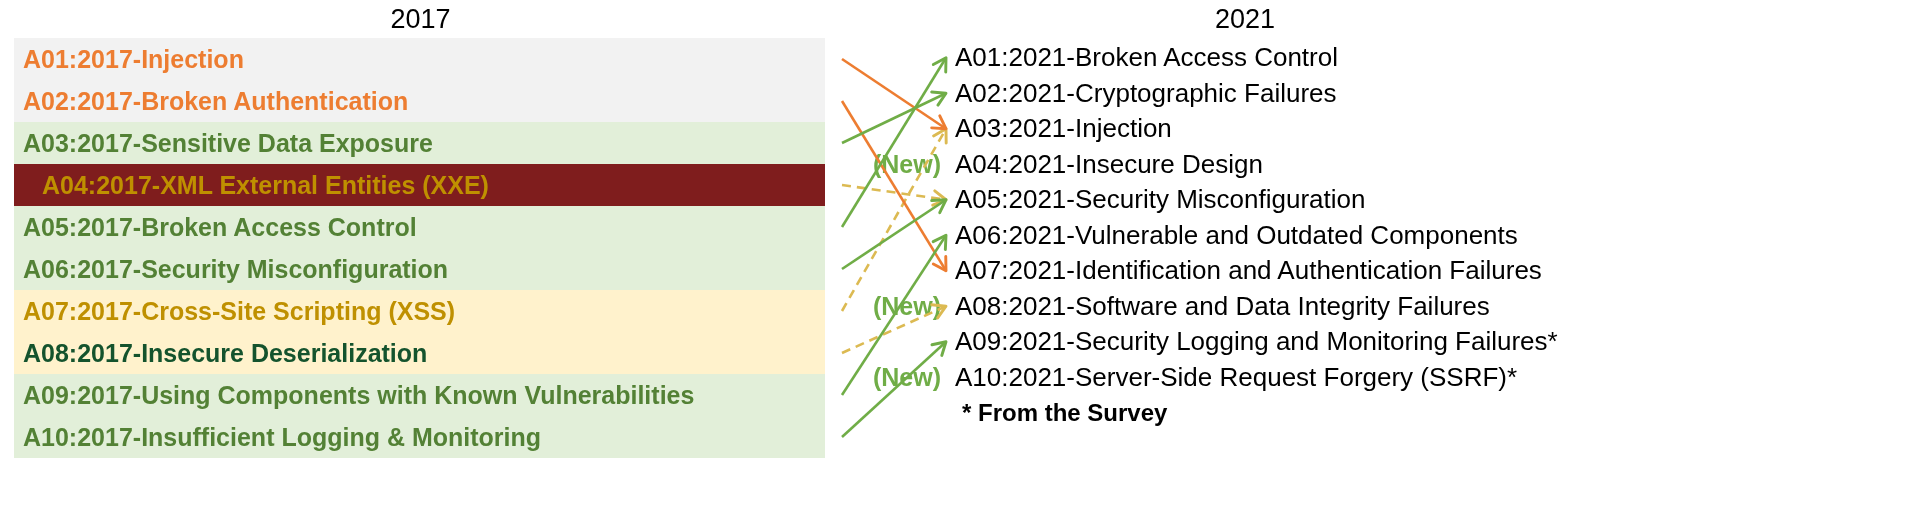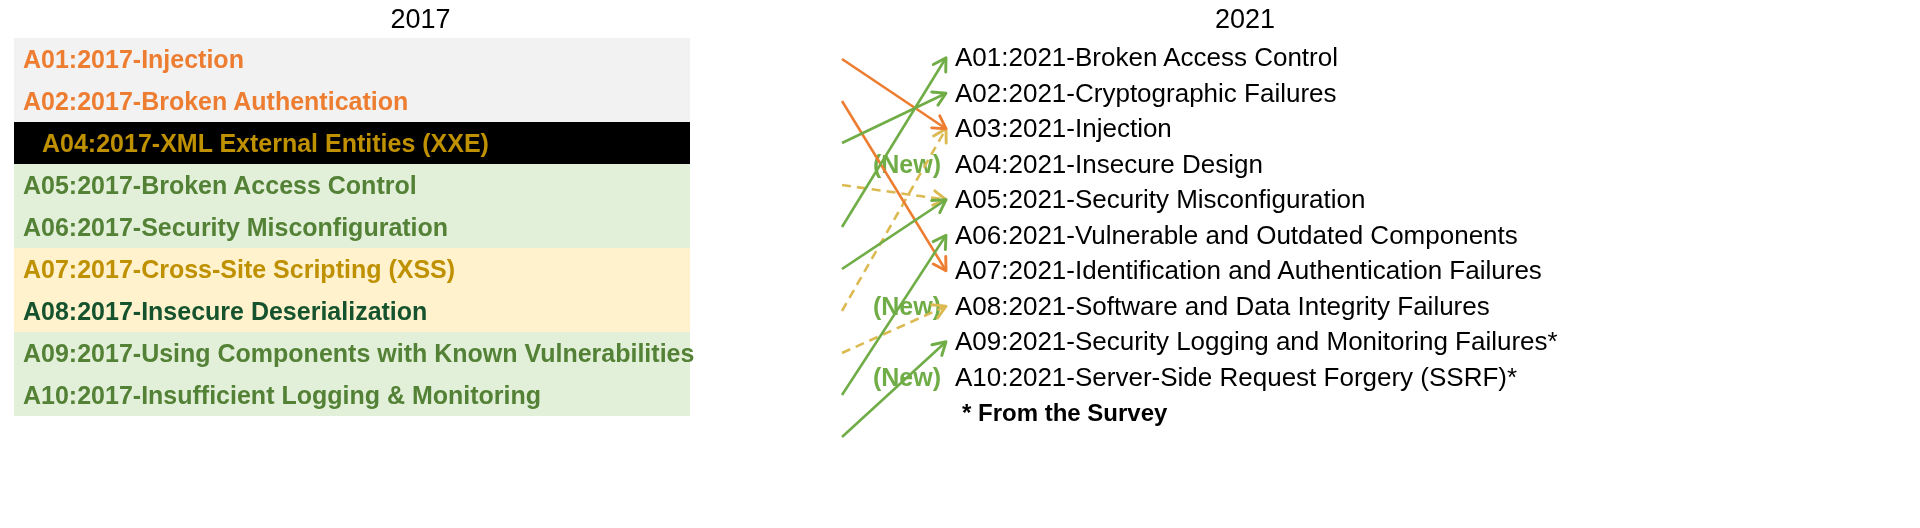--- a/index.html
+++ b/index.html
@@ -15,21 +15,21 @@
     position: absolute;
     top: 2px;
     font-size: 27px;
     line-height: 34px;
     color: #000;
     text-align: center;
   }
   .col-header.left  { left: 10px;  width: 821px; }
   .col-header.right { left: 955px; width: 580px; }
 
-  .left-list { position: absolute; left: 14px; top: 38px; width: 676px; }
+  .left-list { position: absolute; left: 14px; top: 38px; width: 811px; }
   .left-row {
     height: 42px;
     display: flex;
     align-items: center;
     padding-left: 9px;
     box-sizing: border-box;
     font-weight: 700;
     font-size: 25px;
     white-space: nowrap;
   }
@@ -70,21 +70,24 @@
 <div class="canvas">
   <div class="col-header left">2017</div>
   <div class="col-header right">2021</div>
   <div class="left-list" id="left-list">
       <div class="left-row" style="background: rgb(242, 242, 242); color: rgb(237, 125, 49);">
         <span>A01:2017-Injection</span>
       </div>
       <div class="left-row" style="background: rgb(242, 242, 242); color: rgb(237, 125, 49);">
         <span>A02:2017-Broken Authentication</span>
       </div>
-      <div class="left-row" style="background: #000000; color: rgb(191, 144, 0); padding-left: 28px;">
+      <div class="left-row" style="background: rgb(226, 239, 217); color: rgb(83, 129, 53);">
+        <span>A03:2017-Sensitive Data Exposure</span>
+      </div>
+      <div class="left-row" style="background: #7f1d1d; color: rgb(191, 144, 0); padding-left: 28px;">
         <span>A04:2017-XML External Entities (XXE)</span>
       </div>
       <div class="left-row" style="background: rgb(226, 239, 217); color: rgb(83, 129, 53);">
         <span>A05:2017-Broken Access Control</span>
       </div>
       <div class="left-row" style="background: rgb(226, 239, 217); color: rgb(83, 129, 53);">
         <span>A06:2017-Security Misconfiguration</span>
       </div>
       <div class="left-row" style="background: rgb(255, 242, 204); color: rgb(191, 144, 0);">
         <span>A07:2017-Cross-Site Scripting (XSS)</span>

